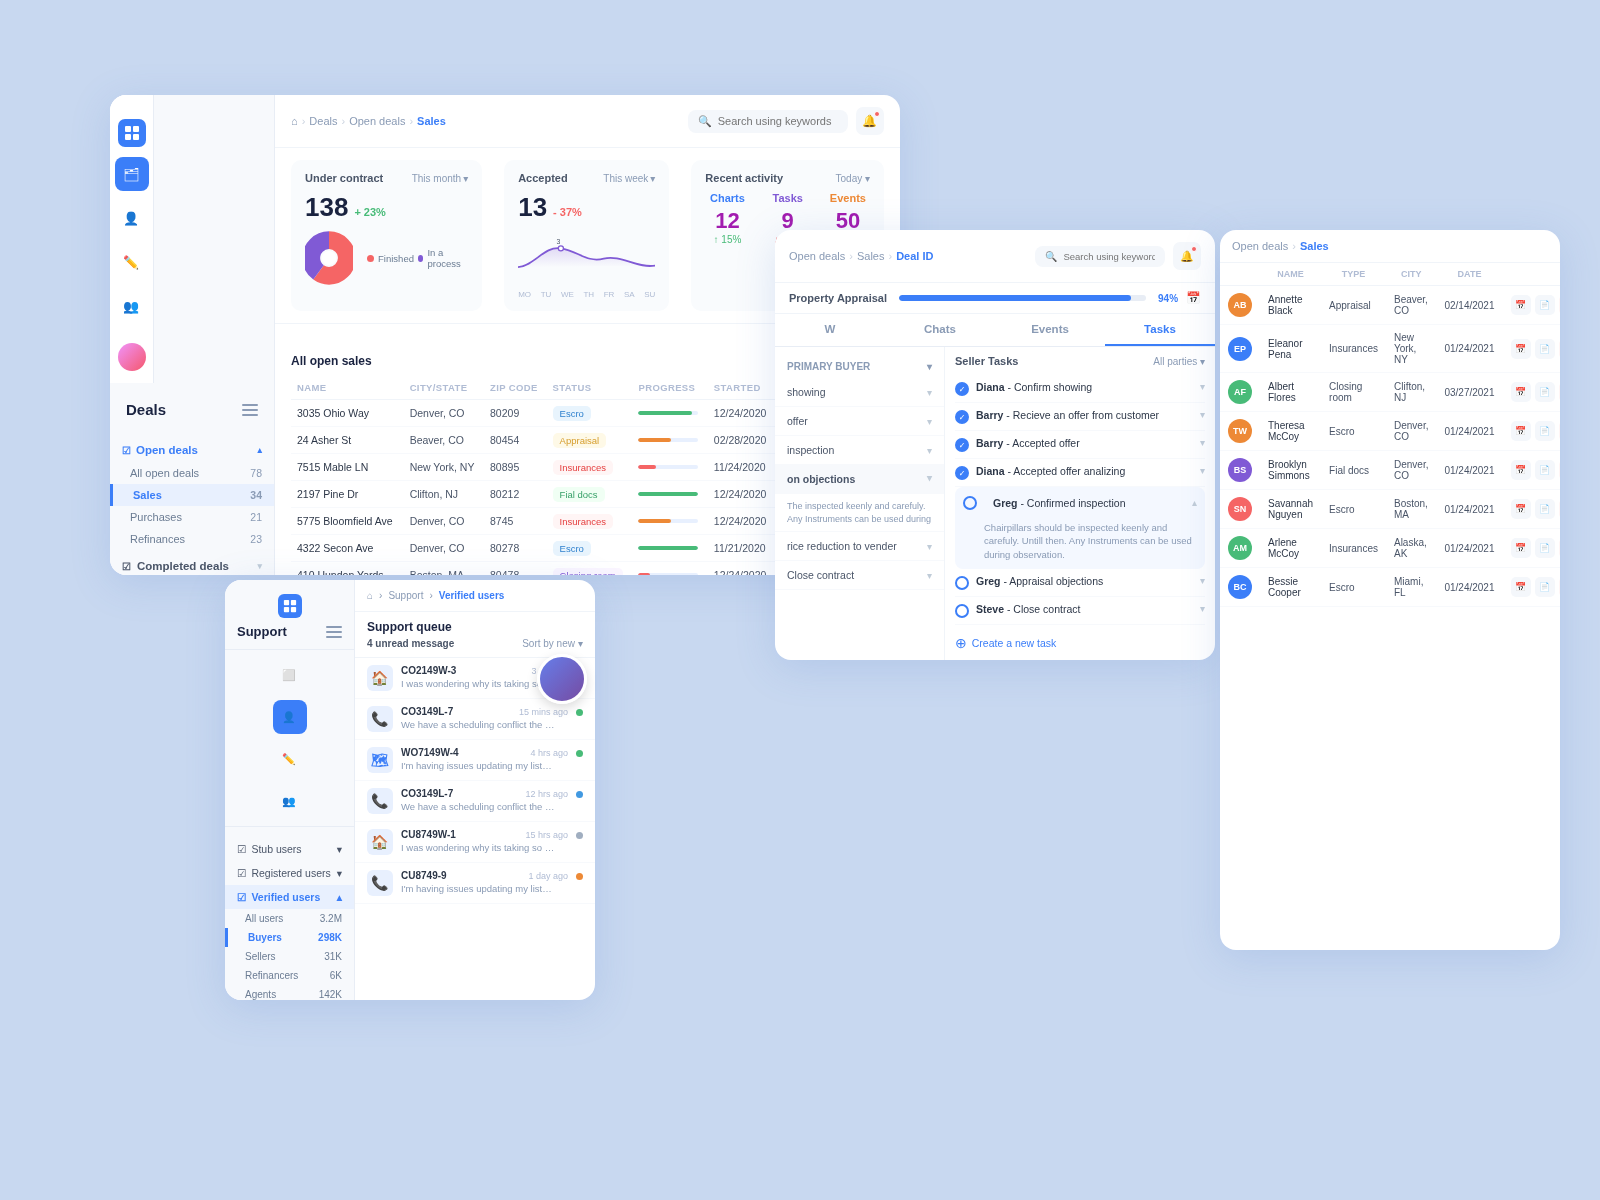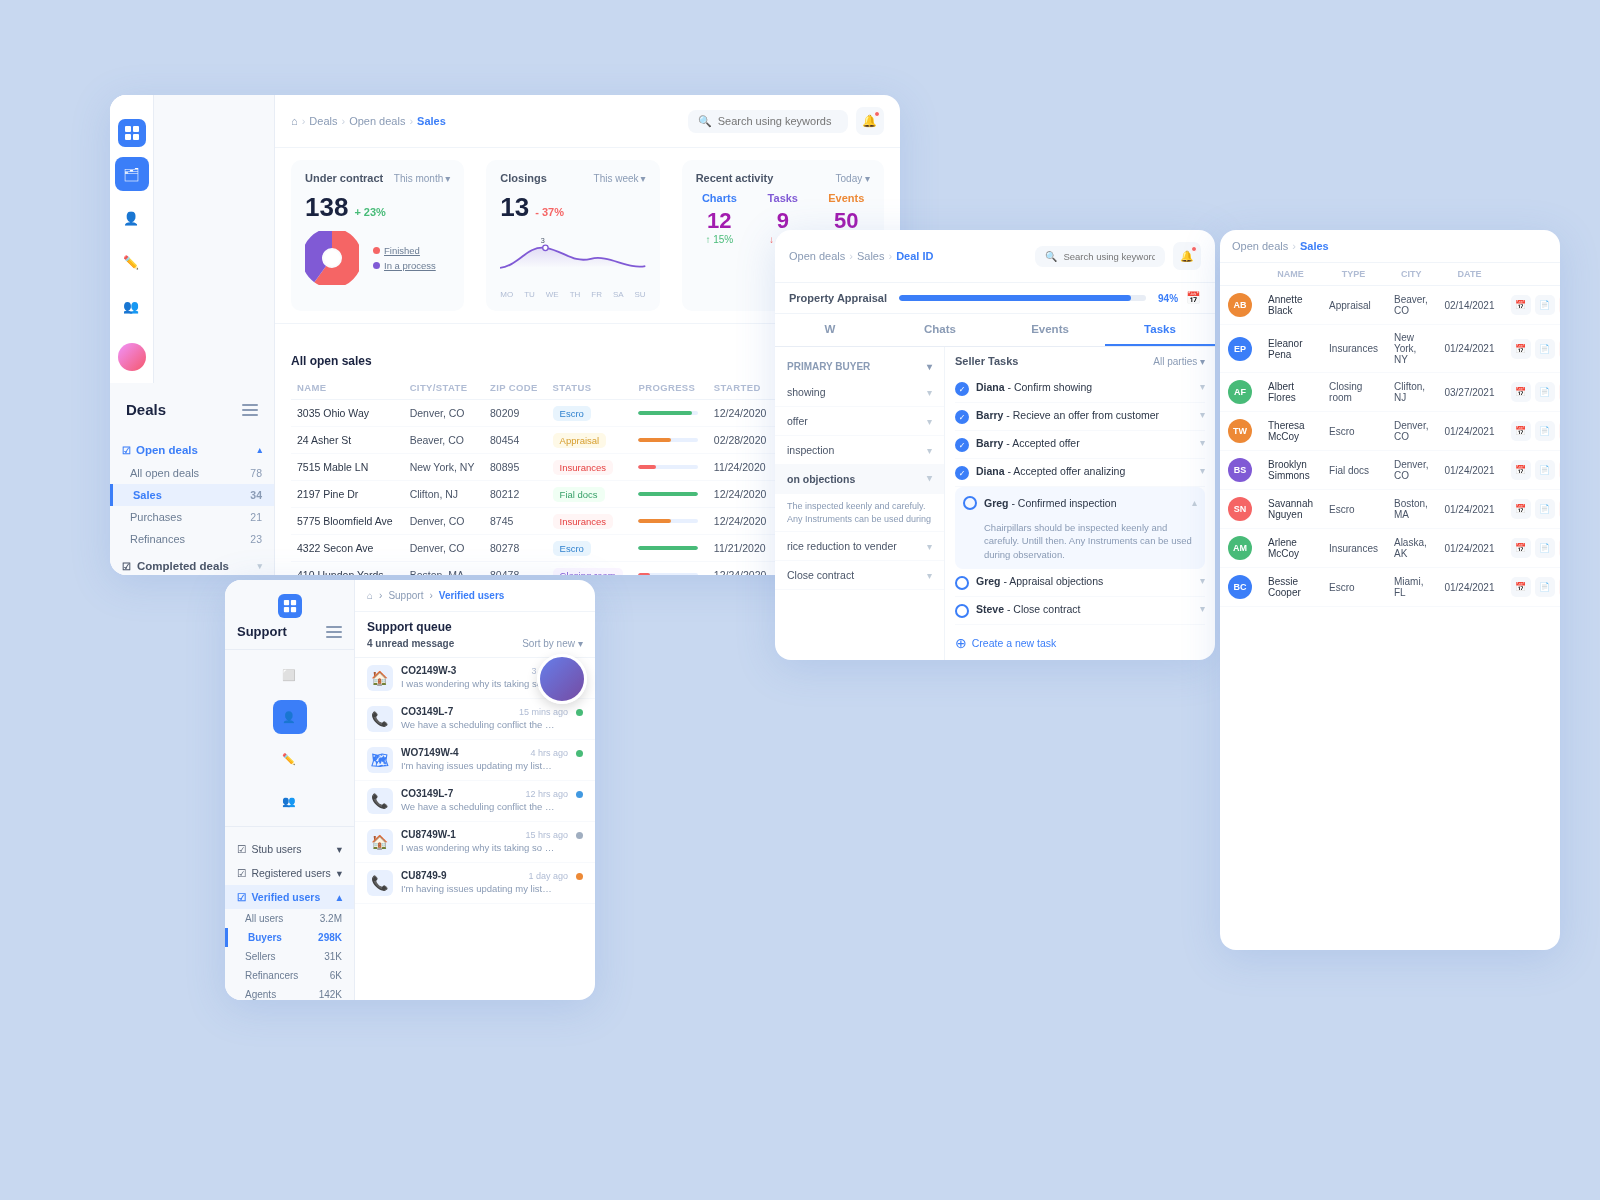--- a/index.html
+++ b/index.html
@@ -248,21 +248,21 @@
     .stat-change.down { color: #f56565; }
 
     
     .pie-area {
       display: flex;
       align-items: center;
       gap: 14px;
       margin-top: 8px;
     }
     .pie-svg { width: 54px; height: 54px; }
-    .pie-legend { font-size: 9.5px; color: #6b7c93; display: flex; flex-direction: column; gap: 4px; text-decoration: underline; }
+    .pie-legend { font-size: 9.5px; color: #6b7c93; display: flex; flex-direction: row; gap: 4px; }
     .legend-item { display: flex; align-items: center; gap: 4px; }
     .legend-dot { width: 7px; height: 7px; border-radius: 50%; }
 
     
     .line-chart-area { margin-top: 6px; }
     .line-chart-svg { width: 100%; height: 55px; }
     .chart-labels { display: flex; justify-content: space-between; font-size: 8px; color: #b0bcd4; margin-top: 2px; }
 
     
     .activity-tabs { display: flex; gap: 16px; margin-top: 8px; }
@@ -441,21 +441,21 @@
     .task-text { font-size: 10.5px; color: #2d3748; flex: 1; }
     .task-chevron { color: #c0ccd8; font-size: 10px; }
 
     .task-item.expanded-task {
       background: #f4f8ff;
       border-radius: 8px;
       padding: 8px;
       border: none;
       flex-direction: column;
     }
-    .task-item.expanded-task .task-row { display: flex; align-items: center; gap: 7px; width: 100%; }
+    .task-item.expanded-task .task-row { display: flex; align-items: center; gap: 16px; width: 100%; }
     .task-item.expanded-task .task-desc { font-size: 9.5px; color: #8a9bb5; margin-top: 4px; margin-left: 21px; line-height: 1.4; }
 
     .create-task-btn {
       display: flex;
       align-items: center;
       gap: 5px;
       font-size: 10.5px;
       color: #3b7ef8;
       margin-top: 10px;
       cursor: pointer;
@@ -776,21 +776,21 @@
             <div class="legend-item">
                 <div class="legend-dot" style="background:#805ad5;"></div>
                 <span>In a process</span>
               </div>
           </div>
         </div>
       </div>
 
       <div class="stat-card">
         <div class="stat-header">
-          <span class="stat-title">Closings</span>
+          <span class="stat-title">Accepted</span>
           <span class="stat-period">
               <span>This week</span> 
               <span>▾</span>
             </span>
         </div>
         <div class="stat-value">
           <span>13</span>
           <span class="stat-change down">- 37%</span>
         </div>
         <div class="line-chart-area">

